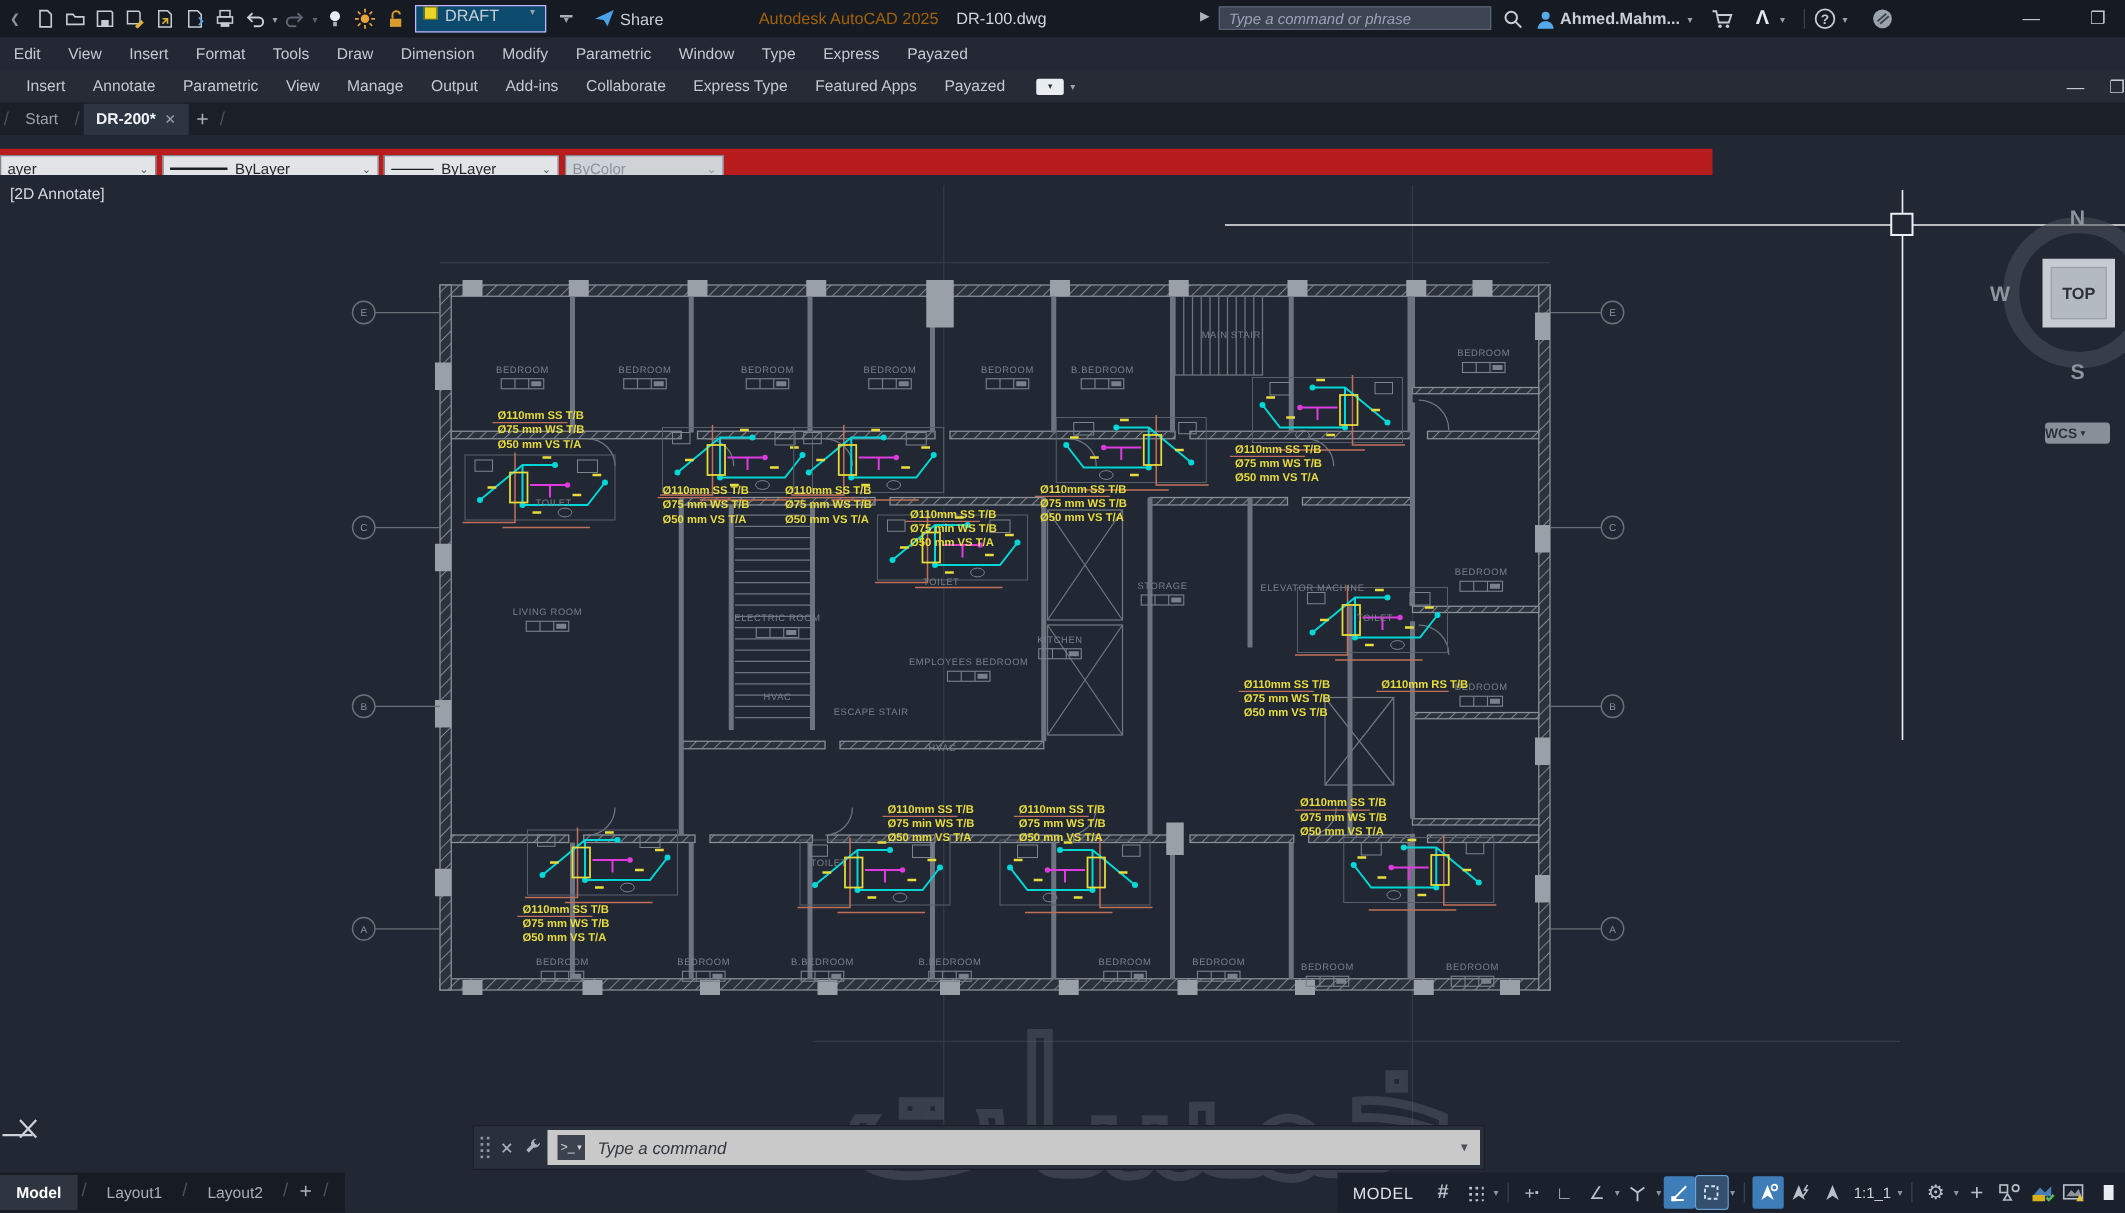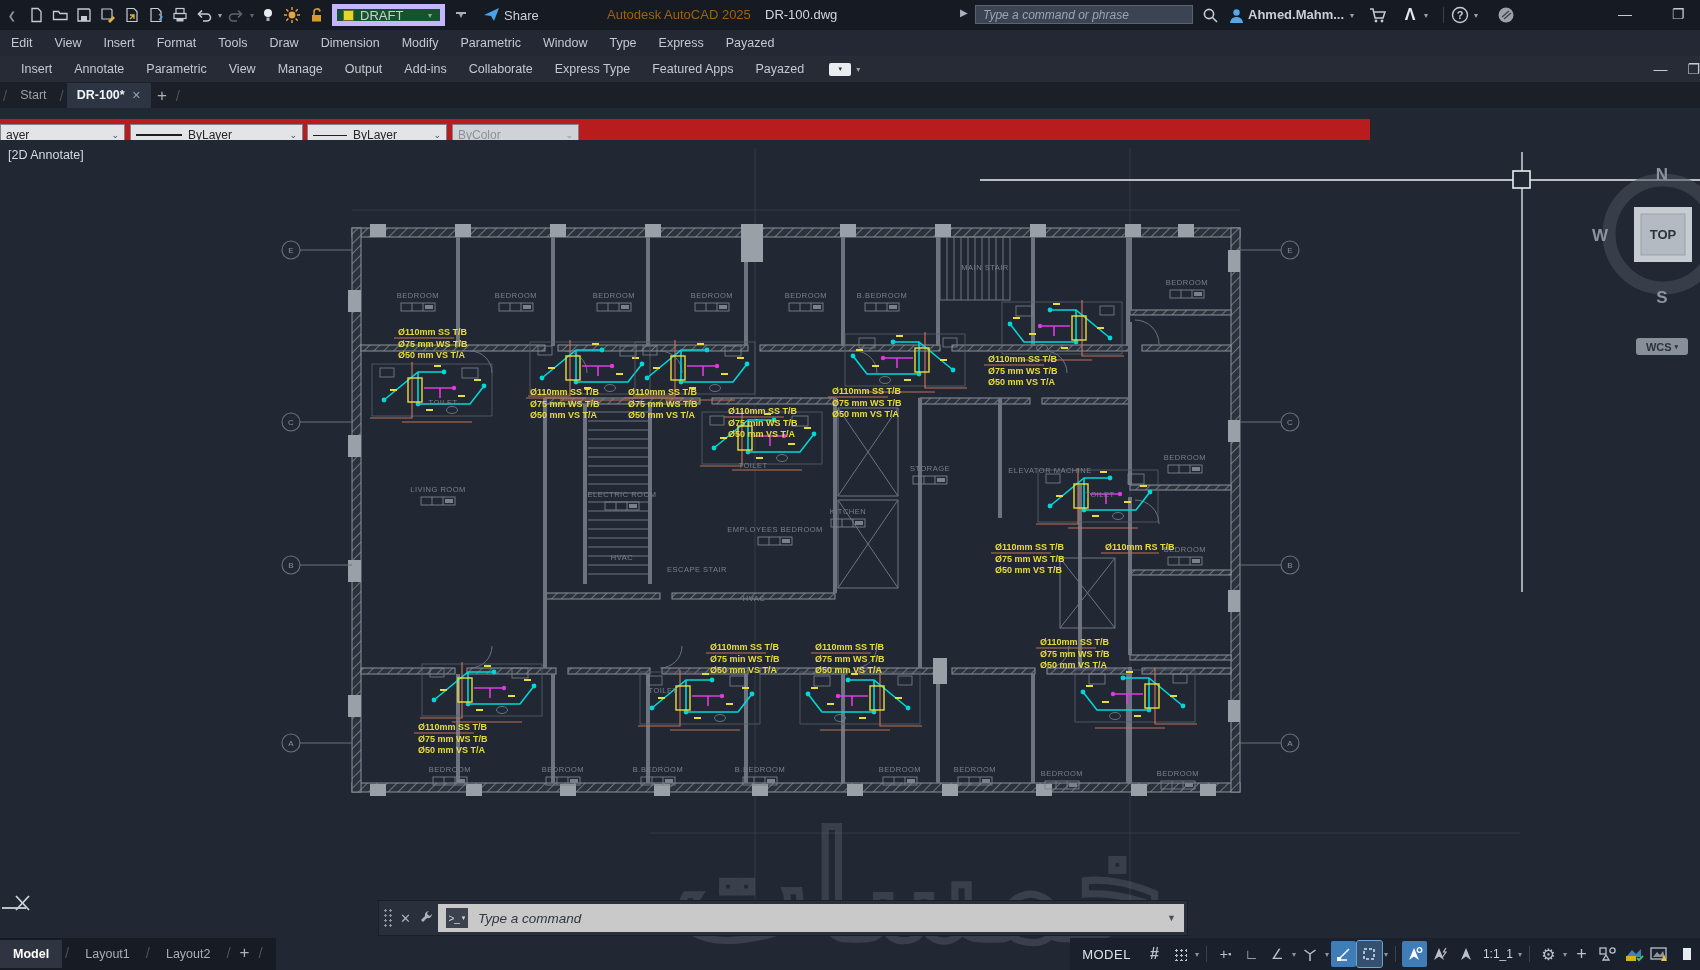--- a/index.html
+++ b/index.html
@@ -18,21 +18,21 @@
     display:flex; align-items:flex-end; color:#9aa1ab; font-size:12.5px; }
   #proprow { position:absolute; top:119px; left:0; width:1370px; height:32px; background:#b91c1c; }
   #canvas { position:absolute; top:140px; left:0; width:1700px; height:830px; background:#212833; overflow:hidden; }
 
   .mitem { padding:4px 11px; cursor:default; }
   .rtab  { padding:5px 11px; }
   .qbtn { width:22px; height:22px; display:flex; align-items:center; justify-content:center; margin:0 1px; }
   .sep-v { width:1px; height:16px; background:#3a414d; margin:0 5px; }
   .chev { font-size:8px; color:#9aa1ab; margin:0 2px; }
 
-  #workspace-combo { display:flex; align-items:center; gap:6px; background:#14532d; border:5px solid #c4b5fd;
+  #workspace-combo { display:flex; align-items:flex-start; gap:6px; background:#0c4a6e; border:1px solid #c4b5fd;
     height:22px; padding:0 6px; margin:0 4px; }
   #ws-swatch { width:11px; height:11px; background:#e8d525; border:1px solid #6b6b2f; }
 
   #search-box { width:218px; height:19px; background:#3c4352; border:1px solid #5a6374; color:#9aa4b4;
     font-style:italic; font-size:12px; padding:0 7px; display:flex; align-items:center; }
 
   .ftab { padding:5px 10px 6px 10px; display:flex; align-items:center; gap:7px; }
   .ftab.active { background:#2e3542; color:#f0f3f7; font-weight:bold; }
   .slash { color:#4a515c; font-size:15px; margin:0 3px 4px 3px; }
   .plusbox { font-size:17px; color:#aab1bb; margin:0 6px 2px 6px; }
@@ -44,21 +44,21 @@
 
   #vslabel { position:absolute; top:8px; left:8px; color:#d5dae1; font-size:12.5px; z-index:5; }
 
   #watermark { position:absolute; left:672px; top:662px; font-size:148px; font-weight:bold; z-index:3;
     color:transparent; -webkit-text-stroke:2.5px #5b636f; opacity:.42; letter-spacing:4px; pointer-events:none; }
 
   
   #viewcube { position:absolute; left:1588px; top:22px; width:112px; height:200px; z-index:4; }
   #wcs-pill { position:absolute; left:1636px; top:198px; width:52px; height:17px; background:#99a1ab; opacity:.85;
     border-radius:3px; color:#30363f; font-size:11px; font-weight:bold; display:flex; align-items:center;
-    justify-content:center; gap:3px; z-index:4; }
+    gap:3px; z-index:4; }
 
   
   #cmddock { position:absolute; left:378px; top:760px; width:810px; height:36px; z-index:6;
     background:#2a303b; display:flex; align-items:center; border:1px solid #1a1f27; }
   #cmd-grip { width:10px; height:20px; margin:0 3px 0 4px;
     background-image:radial-gradient(#8d95a0 1.1px, transparent 1.2px); background-size:5px 5px; }
   #cmd-input { flex:1; height:28px; background:#c9c9c9; margin-right:3px; display:flex; align-items:center;
     color:#32373d; font-size:13.5px; font-style:italic; gap:10px; padding:0 8px; }
   #cmd-prompt-icon { width:22px; height:20px; background:#3c434e; color:#d7dce2; font-size:10px; font-style:normal;
     display:flex; align-items:center; justify-content:center; gap:2px; }
@@ -268,21 +268,21 @@
 </div>
 
 <div id="filetabs">
   <span class="slash">/</span>
   <div id="filetab-list" style="display:flex;align-items:flex-end;">
       <div class="ftab">
         <span>Start</span>
       </div>
       <span class="slash">/</span>
       <div class="ftab active">
-        <span>DR-100*</span>
+        <span>DR-200*</span>
         <span style="font-weight: normal; color: rgb(154, 161, 171); font-size: 11px;">✕</span>
       </div>
     </div>
   <span class="plusbox">+</span>
   <span class="slash">/</span>
 </div>
 
 <div id="proprow">
   <div class="ddrop" style="left:0;width:125px;">
     <span>ayer</span>

